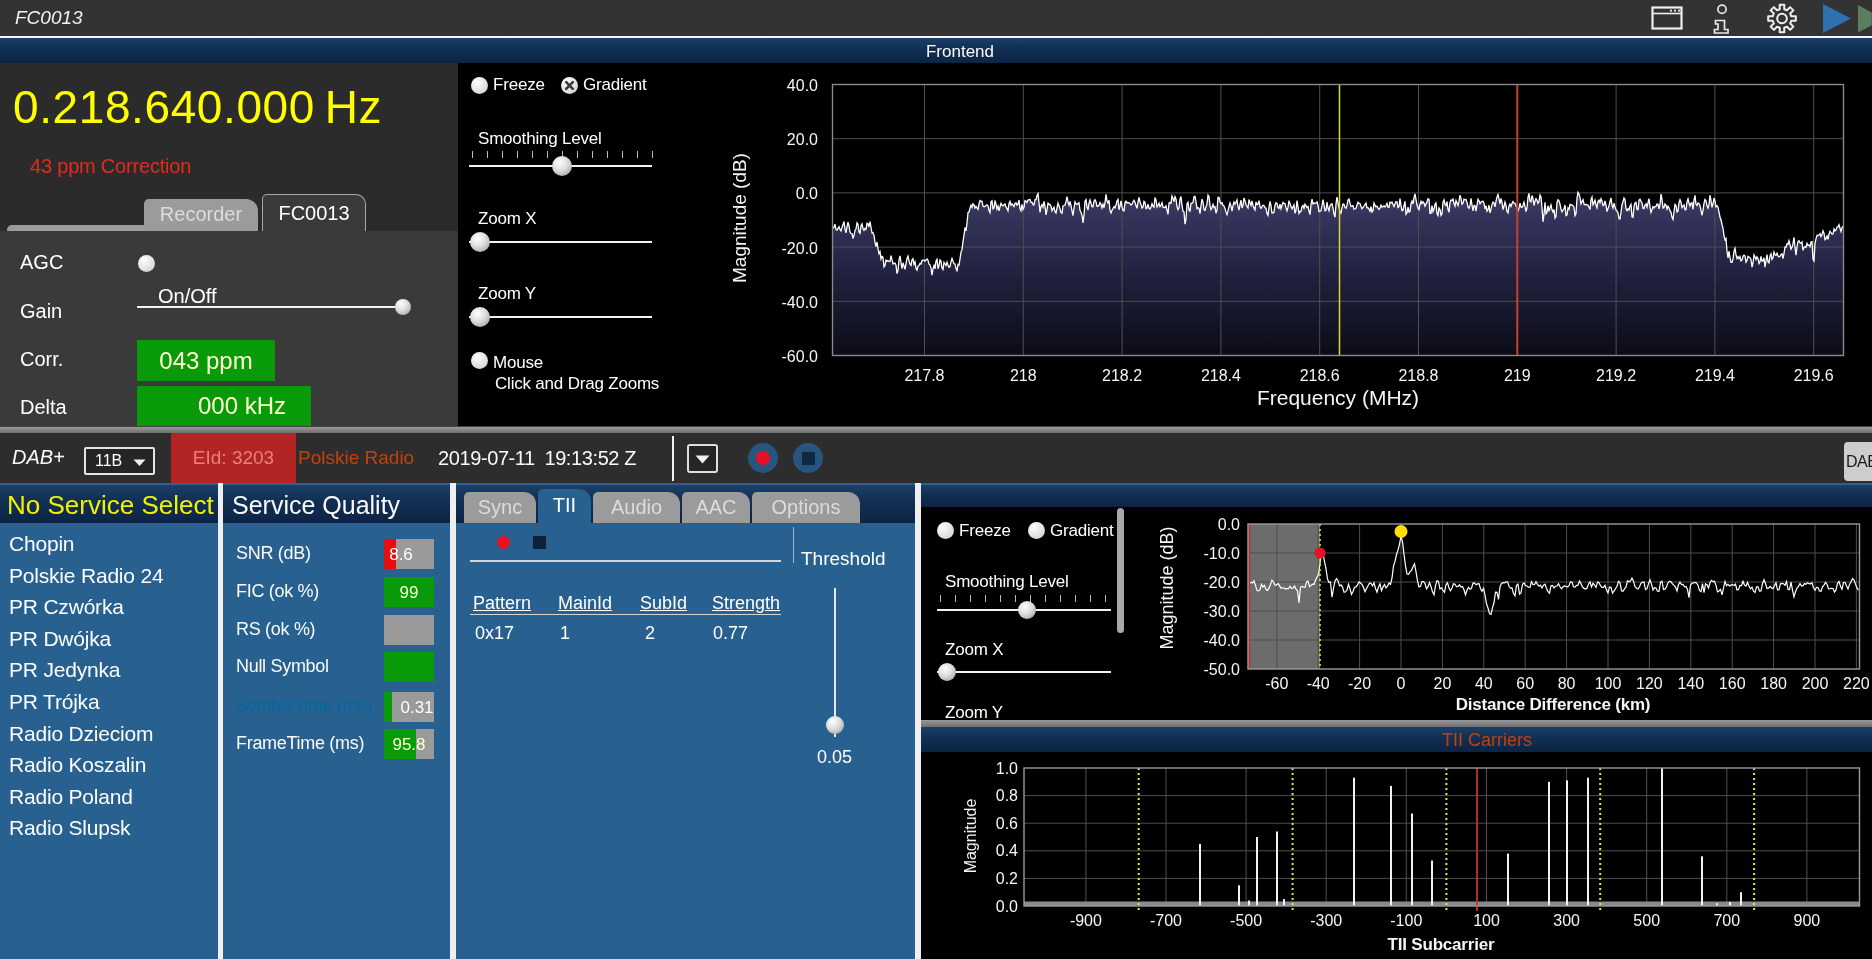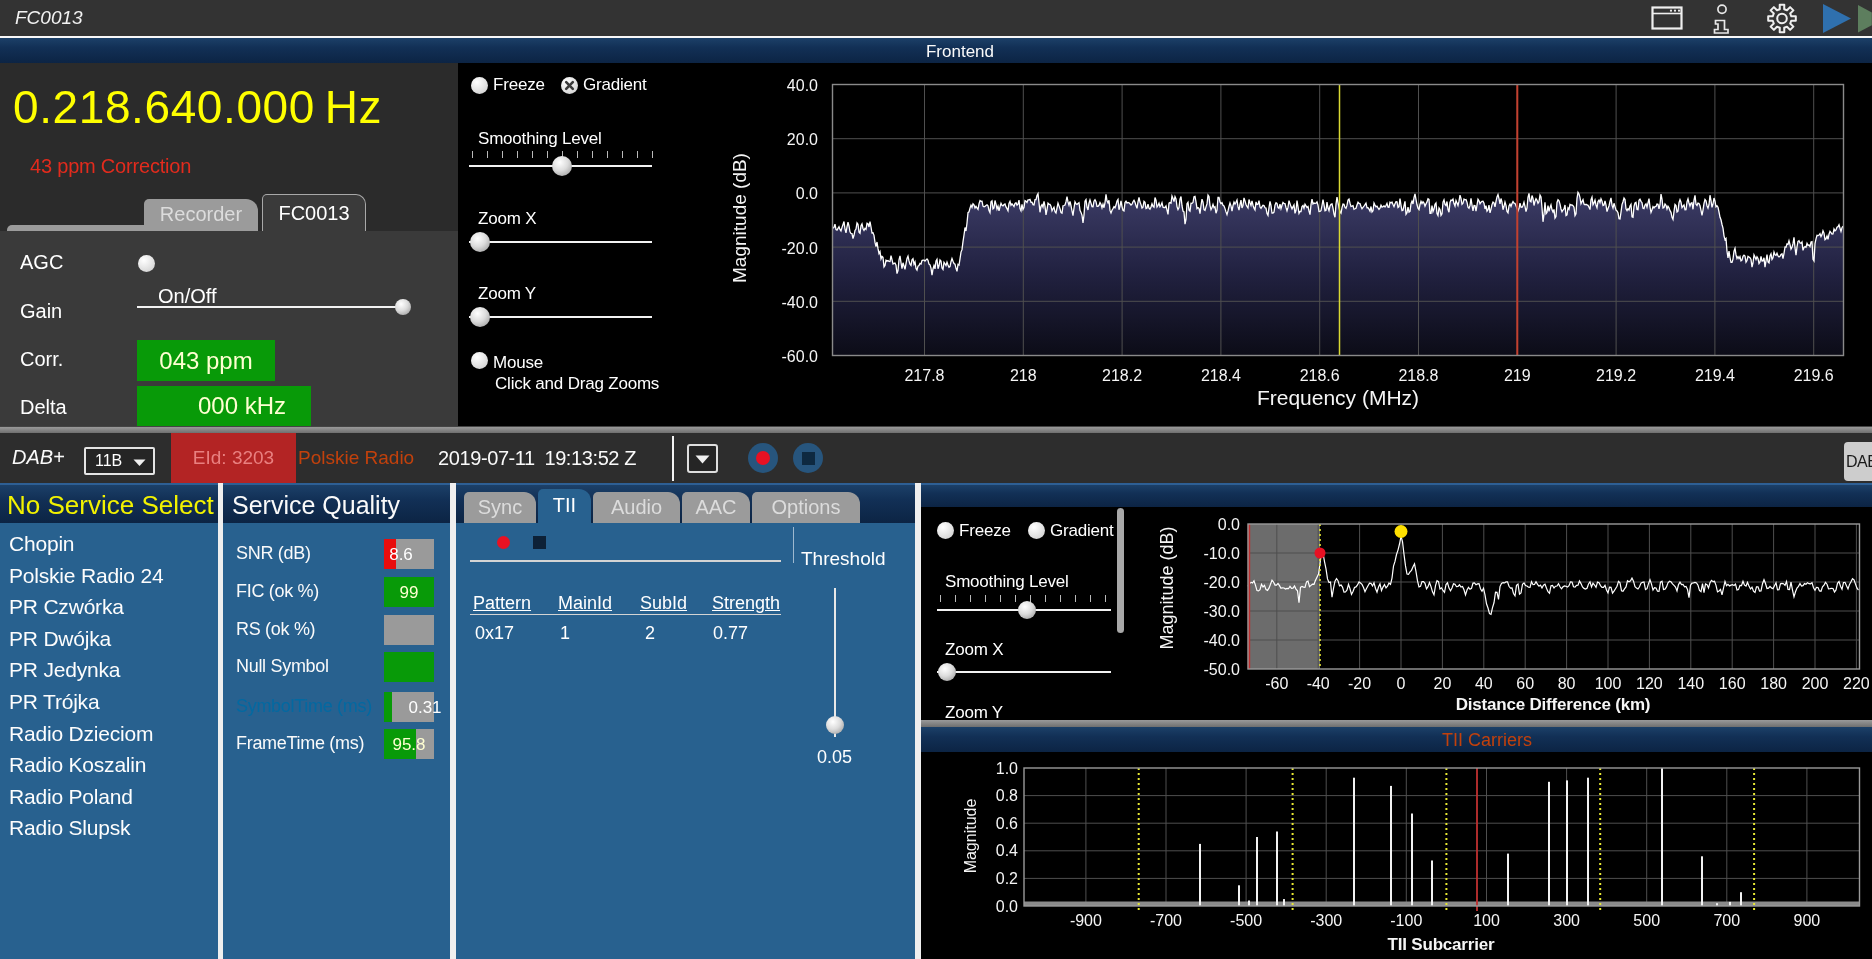--- a/index.html
+++ b/index.html
@@ -176,21 +176,21 @@
 <div class="abs" style="left:236px;top:581px;font-size:18px;letter-spacing:-0.3px;color:#fafafa;">FIC (ok %)</div>
 <div class="abs" style="left:384px;top:577px;width:50px;height:30px;background:#089a08;"></div>
 <div class="abs" style="left:384px;top:583px;width:50px;text-align:center;font-size:17px;color:#ffffd2;">99</div>
 <div class="abs" style="left:236px;top:619px;font-size:18px;letter-spacing:-0.3px;color:#fafafa;">RS (ok %)</div>
 <div class="abs" style="left:384px;top:615px;width:50px;height:30px;background:#9a9a9a;"></div>
 <div class="abs" style="left:236px;top:656px;font-size:18px;letter-spacing:-0.3px;color:#fafafa;">Null Symbol</div>
 <div class="abs" style="left:384px;top:652px;width:50px;height:30px;background:#089a08;"></div>
 <div class="abs" style="left:236px;top:696px;font-size:18px;letter-spacing:-0.3px;color:#0369a1;">SymbolTime (ms)</div>
 <div class="abs" style="left:384px;top:692px;width:8px;height:30px;background:#089a08;"></div>
 <div class="abs" style="left:392px;top:692px;width:42px;height:30px;background:#9a9a9a;"></div>
-<div class="abs" style="left:400px;top:698px;width:50px;text-align:center;font-size:17px;color:#ffffff;">0.31</div>
+<div class="abs" style="left:392px;top:698px;width:50px;text-align:center;font-size:17px;color:#ffffff;">0.31</div>
 <div class="abs" style="left:236px;top:733px;font-size:18px;letter-spacing:-0.3px;color:#fafafa;">FrameTime (ms)</div>
 <div class="abs" style="left:384px;top:729px;width:32px;height:30px;background:#089a08;"></div>
 <div class="abs" style="left:416px;top:729px;width:18px;height:30px;background:#9a9a9a;"></div>
 <div class="abs" style="left:384px;top:735px;width:50px;text-align:center;font-size:17px;color:#ffffd2;">95.8</div>
 
 <div class="navyhdr" style="left:456px;top:483px;width:459px;height:40px;border-top:2px solid #2e5f94;box-sizing:border-box;"></div>
 <div class="abs" style="left:456px;top:523px;width:459px;height:436px;background:#28618f;"></div>
 <div class="abs" style="left:915px;top:483px;width:6px;height:476px;background:#efefef;"></div>
 <div class="gtab" style="left:464px;top:492px;width:72px;height:31px;font-size:20px;line-height:30px;">Sync</div>
 <div class="abs" style="left:538px;top:489px;width:53px;height:34px;background:#28618f;border-radius:5px 12px 0 0;text-align:center;font-size:20px;line-height:33px;color:#fff;">TII</div>

